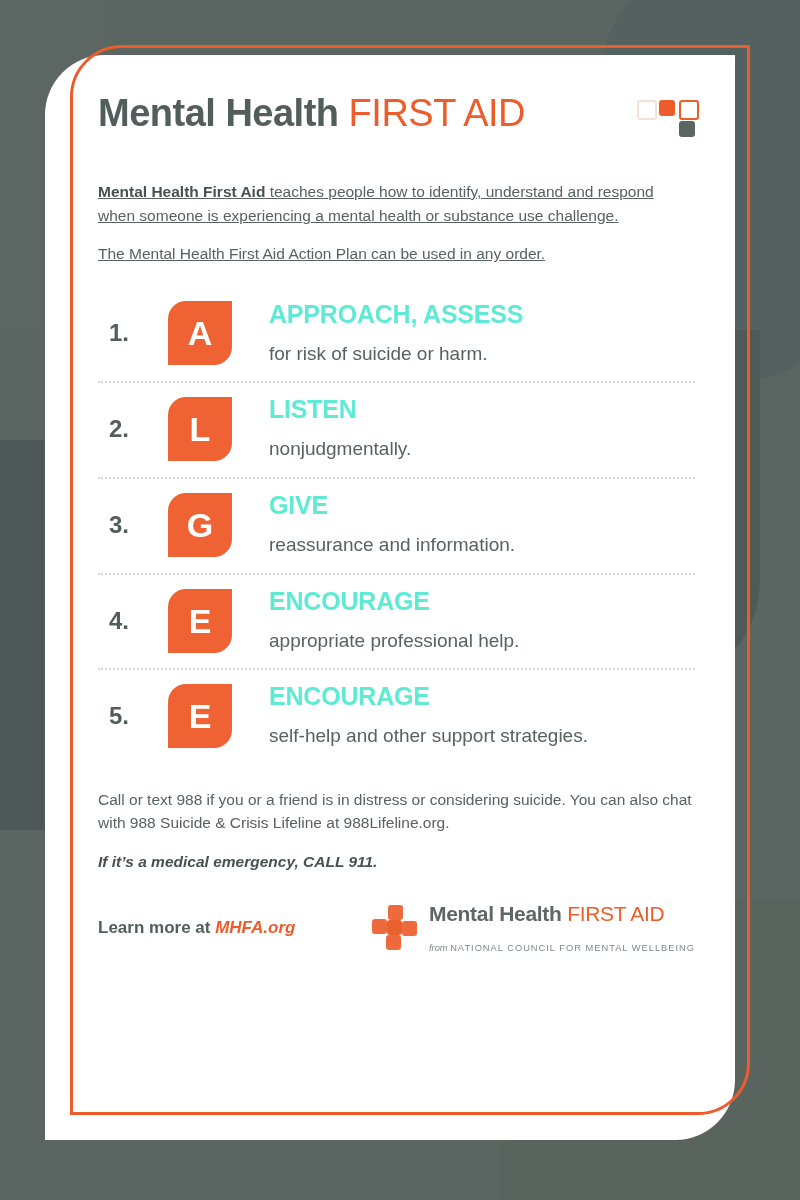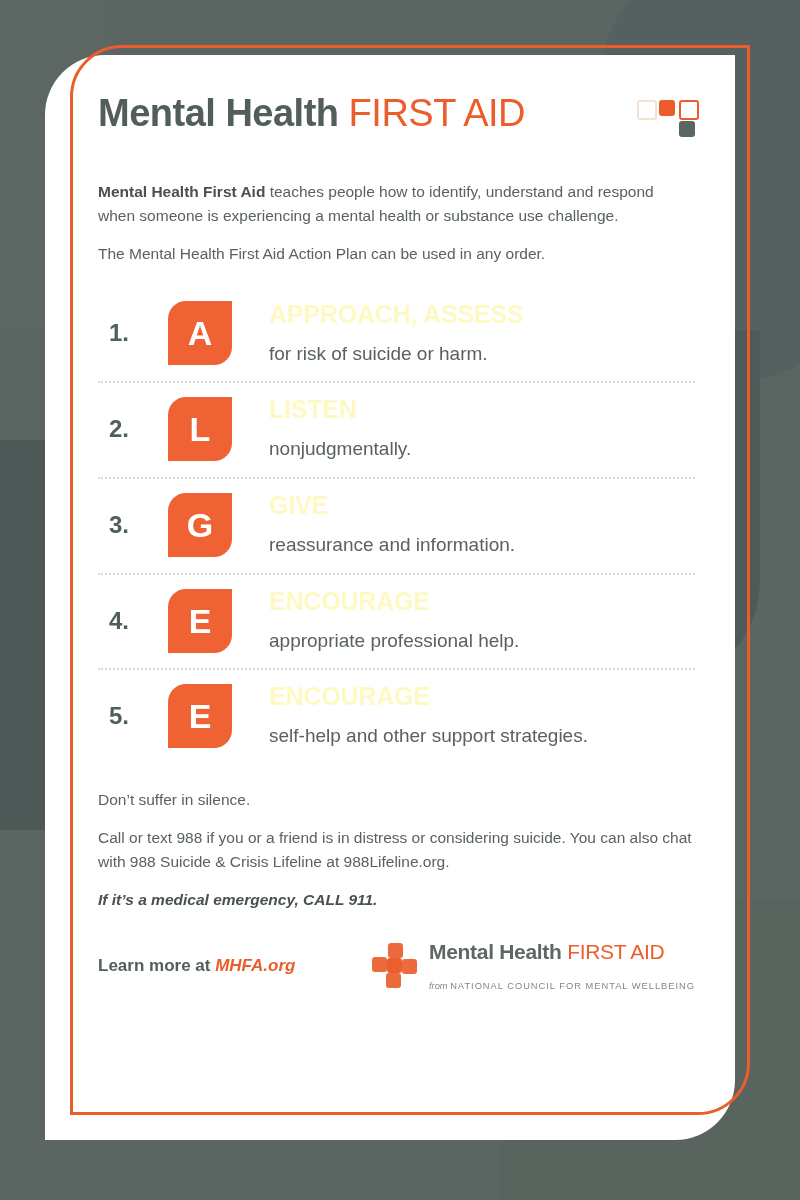--- a/index.html
+++ b/index.html
@@ -145,21 +145,21 @@
   .sq-3 { left: 42px; top: 0;  border: 2px solid #ed5c2b; background: #fff; }
   .sq-4 { left: 42px; top: 21px; background: #5b6663; }
 
   
   .intro {
     margin-top: 38px;
     font-size: 15.5px;
     line-height: 1.52;
     color: #58625f;
   }
-  .intro p { margin: 7px 0 15px 0; }
+  .intro p { margin: 7px 0 15px 0; text-decoration: underline; }
   .intro strong { color: #47514e; font-weight: bold; }
 
   
   .steps {
     margin-top: 22px;
   }
   .step {
     display: flex;
     align-items: center;
     padding: 13px 0 15px 0;
@@ -191,21 +191,21 @@
     font-size: 34px;
     font-weight: bold;
     line-height: 1;
   }
   .step-text {
     padding-left: 37px;
   }
   .step-head {
     font-size: 25px;
     font-weight: bold;
-    color: #fef9c3;
+    color: #5eead4;
     line-height: 1.08;
     letter-spacing: -0.2px;
   }
   .step-sub {
     font-size: 19px;
     color: #58625f;
     line-height: 1.3;
     margin-top: 14px;
   }
 
@@ -364,21 +364,20 @@
         <div class="step-tile">E</div>
         <div class="step-text">
           <div class="step-head">ENCOURAGE</div>
           <div class="step-sub">self-help and other support strategies.</div>
         </div>
       </div>
 
     </div>
 
     <div class="outro">
-      <p>Don’t suffer in silence.</p>
       <p>Call or text 988 if you or a friend is in distress or considering suicide. You can also chat with 988 Suicide &amp; Crisis Lifeline at 988Lifeline.org.</p>
       <p class="emph">If it’s a medical emergency, CALL 911.</p>
     </div>
 
     <div class="footer">
       <div class="learn"><span>Learn more at </span><span class="url">MHFA.org</span></div>
 
       <div class="brand">
         <div class="brand-mark">
           <span class="bm bm-t"></span>

